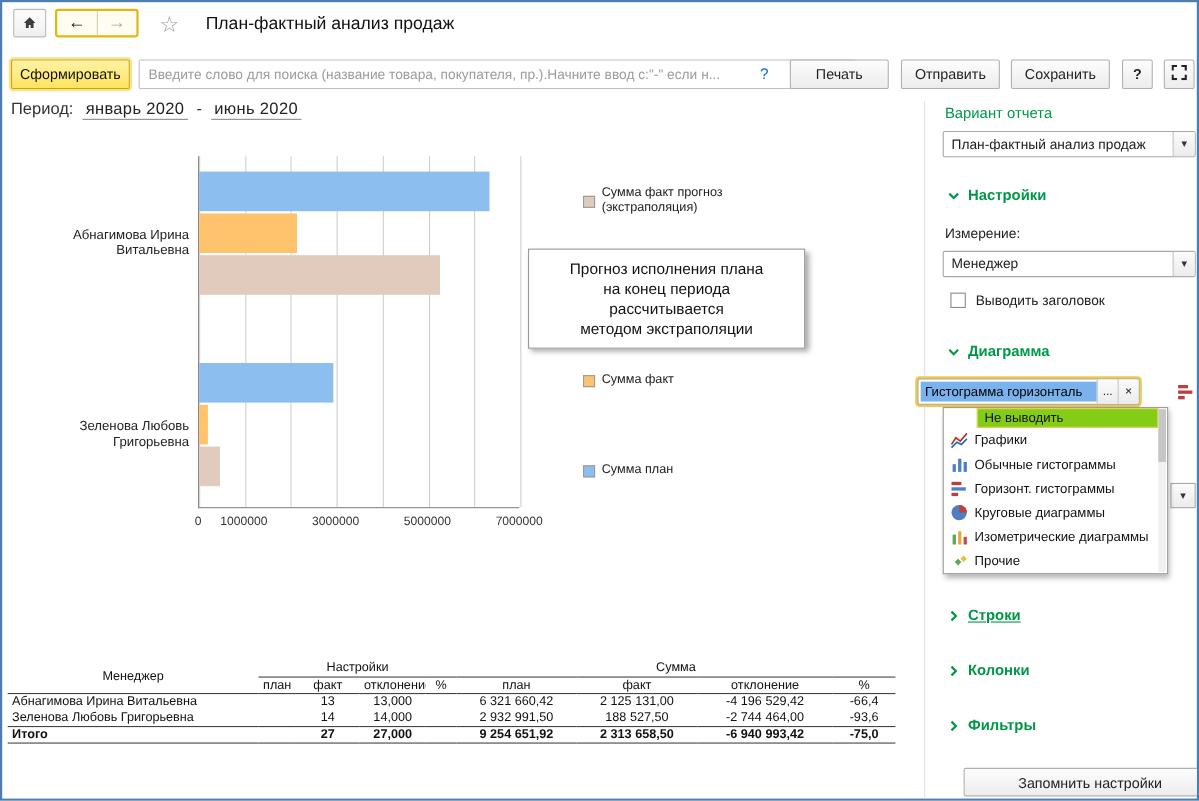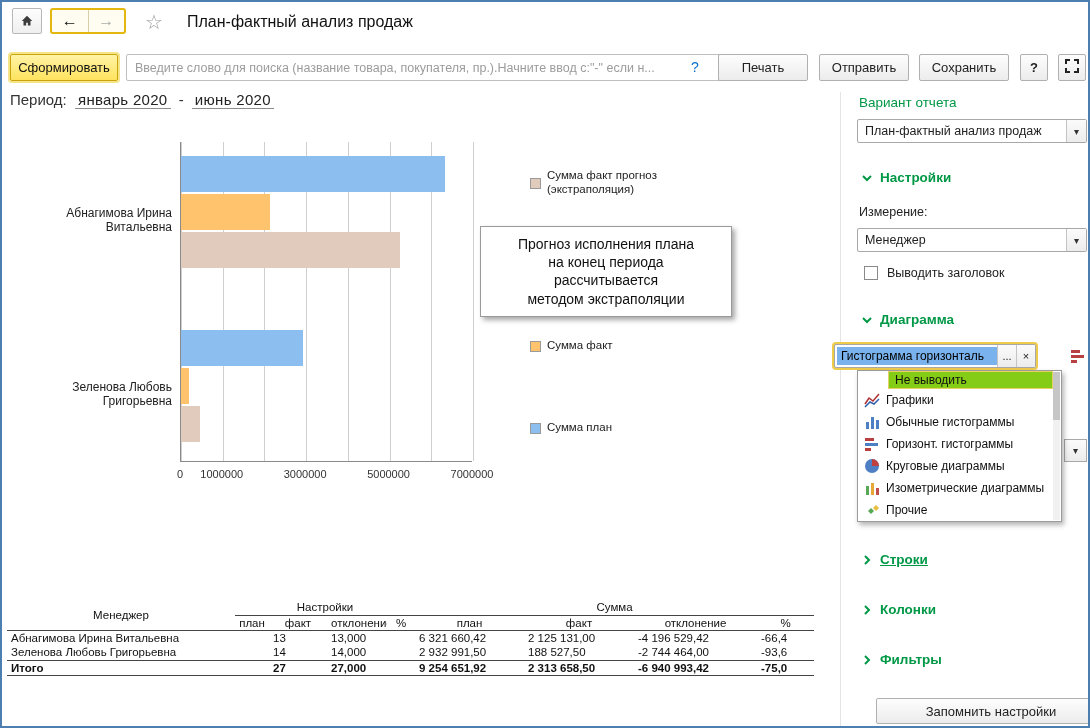--- a/index.html
+++ b/index.html
@@ -74,21 +74,21 @@
     position:absolute; left:478px; top:224px; width:252px; background:#FFFFFF;
     border:1px solid #9A9A9A; box-shadow:3px 3px 5px rgba(0,0,0,.35);
     padding:8px 6px; text-align:center; font-size:14px; color:#111; line-height:1.3; z-index:3;
   }
   
   table.report { position:absolute; left:5px; top:598px; width:807px; border-collapse:collapse; table-layout:fixed; font-size:11.5px; color:#111; }
   table.report th, table.report td { padding:1px 4px; font-weight:normal; height:15px; overflow:hidden; white-space:nowrap; }
   th.mgr-head { font-weight:bold; text-align:center; border-bottom:1px solid #444; }
   th.grp { text-align:center; border-bottom:1px solid #444; }
   tr.subhead th { text-align:center; border-bottom:1px solid #444; }
-  td.num { text-align:left; }
+  td.num { text-align:center; }
   td.name { text-align:left; }
   tr.total td { font-weight:bold; border-top:1px solid #444; border-bottom:1px solid #444; }
   
   .v-divider { position:absolute; left:838px; top:90px; bottom:0; width:1px; background:#E4E4E4; }
   .side-green { position:absolute; color:#009846; font-size:13.5px; }
   .sec-head { position:absolute; display:flex; align-items:center; gap:6px; color:#009846; font-size:13.5px; font-weight:bold; cursor:pointer; }
   .dd {
     position:absolute; height:24px; border:1px solid #A8A8A8; border-radius:2px; background:#FFF;
     display:flex; align-items:center; font-size:12.5px; color:#222; cursor:pointer;
   }

